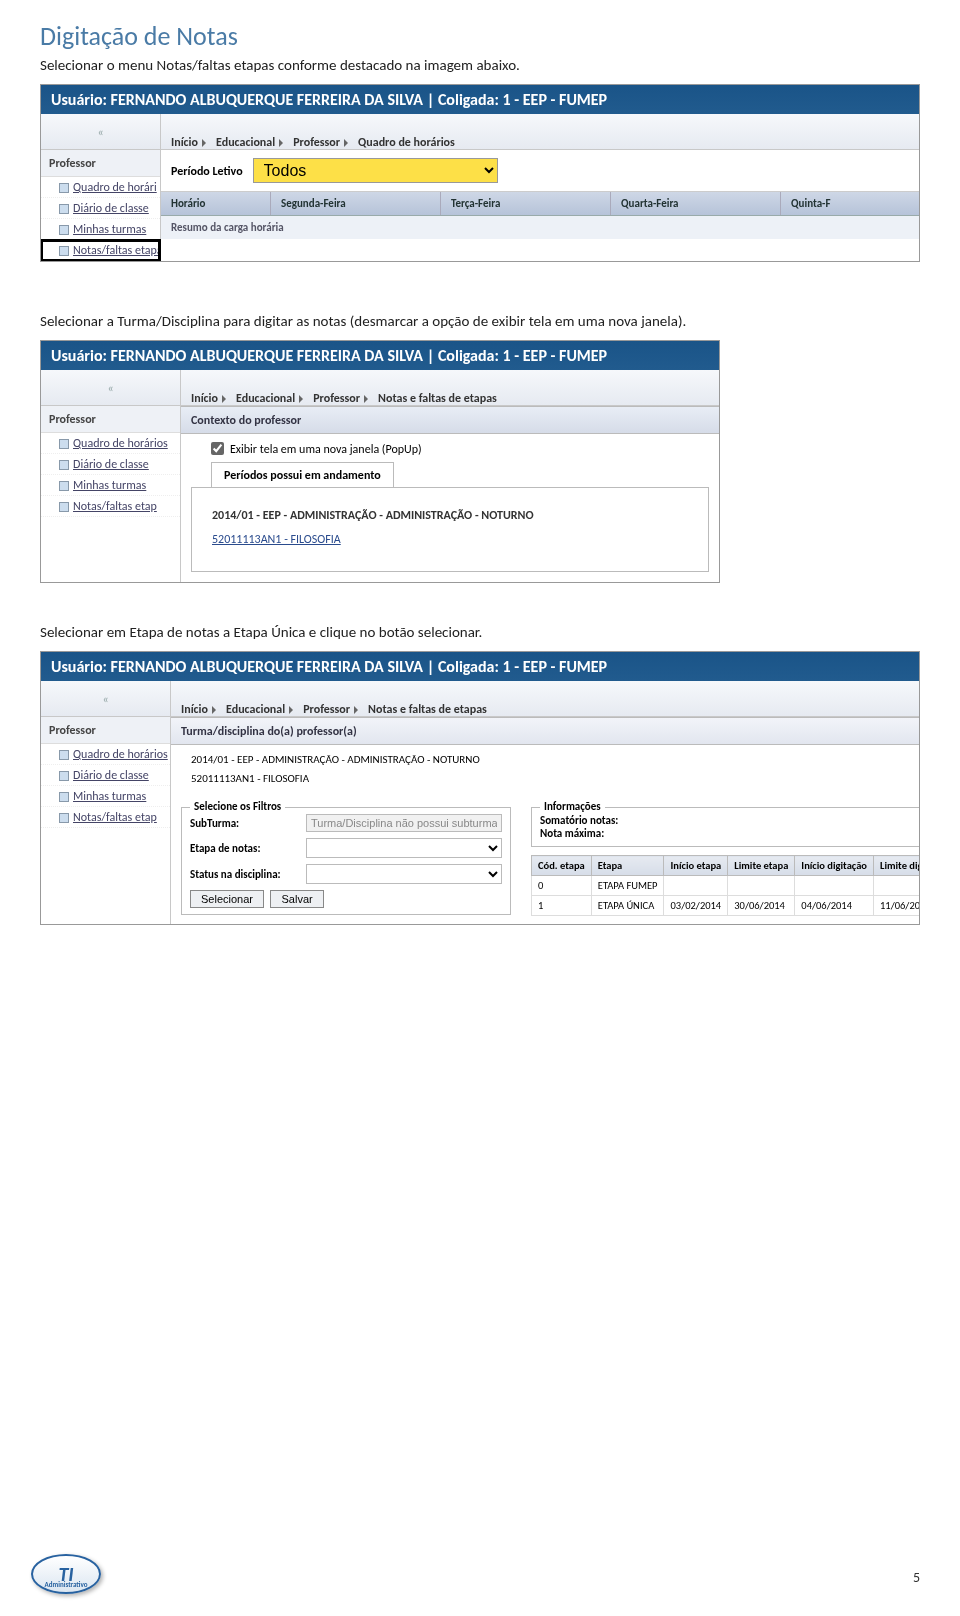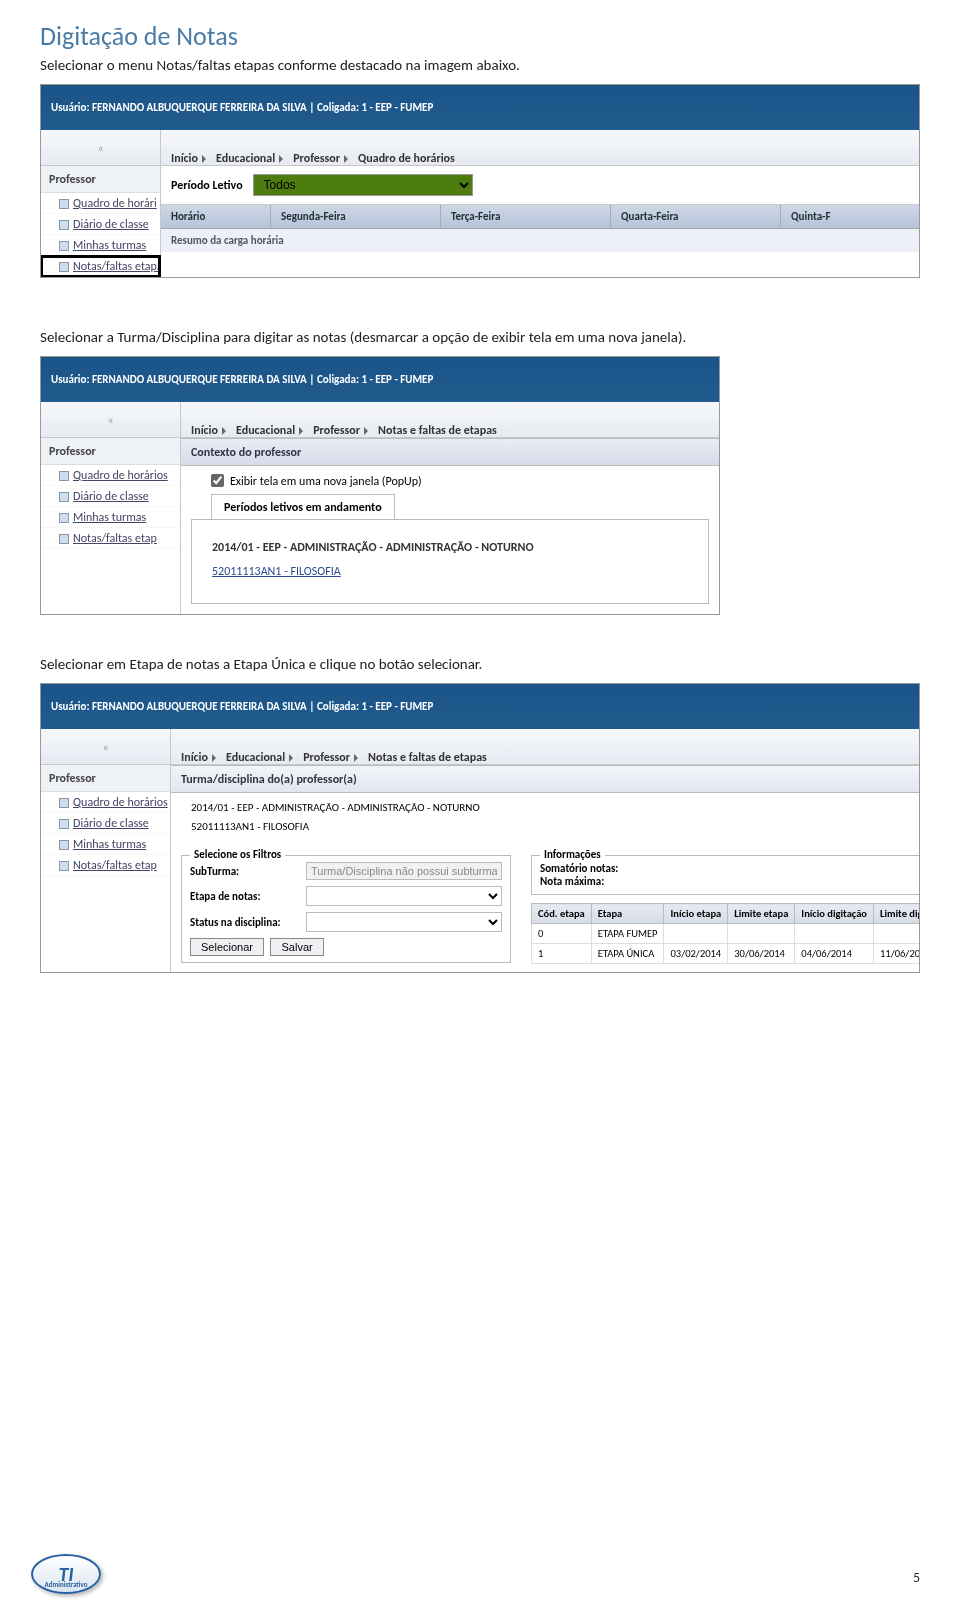--- a/index.html
+++ b/index.html
@@ -1,33 +1,33 @@
 <!DOCTYPE html>
 <html><head>
 <meta charset="utf-8">
 <style>
   * { box-sizing: border-box; margin: 0; padding: 0; }
   body { font-family: Calibri, Arial, sans-serif; background: #fff; width: 960px; padding: 20px 40px; position: relative; min-height: 1616px; }
   h1 { color: #4a7ba6; font-size: 26px; font-weight: 400; margin-bottom: 4px; }
   .instr { color: #222; font-size: 15px; margin-bottom: 10px; }
   .shot { border: 1px solid #999; background: #fff; overflow: hidden; margin-bottom: 40px; }
-  .userbar { background: linear-gradient(#1a5488,#215b8e); color: #fff; font-size: 11px; padding: 16px 10px; font-weight: bold; }
+  .userbar { background: linear-gradient(#1a5488,#215b8e); color: #fff; font-size: 16px; padding: 5px 10px; font-weight: bold; }
   .toolbararea { display: flex; }
   .toolbararea .leftc { width: 120px; border-right: 1px solid #c8c8c8; }
   .toolbararea .rightc { flex: 1; }
   .arrows { height: 36px; background: linear-gradient(#f6f8fb,#e6eaf1); border-bottom: 1px solid #c8c8c8; }
   .arrows.left { display:flex; align-items:center; justify-content:center; color:#9aa; font-size:12px; }
   .bcrumb { height: 36px; background: linear-gradient(#f6f8fb,#e6eaf1); border-bottom: 1px solid #c8c8c8; display:flex; align-items:flex-end; font-size:12px; color:#333; padding-left:10px; gap:10px; font-weight:bold; }
   .bcrumb span.sep::after { content:""; display:inline-block; margin-left:4px; border-left:4px solid #666; border-top:4px solid transparent; border-bottom:4px solid transparent; vertical-align:middle; }
   .sidelabel { background:#eef1f6; font-size:12px; font-weight:bold; color:#444; padding:6px 8px; border-bottom:1px solid #ddd; }
   ul.sidenav { list-style:none; font-size:12px; }
   ul.sidenav li { padding:3px 6px 3px 18px; color:#446; border-bottom:1px dotted #eee; white-space:nowrap; overflow:hidden; text-decoration:underline; }
   .icon-sm { display:inline-block; width:10px; height:10px; margin-right:4px; border:1px solid #89a; background:#cde; vertical-align:middle; }
   .periodo-row { padding:8px 10px; font-size:12px; font-weight:bold; display:flex; align-items:center; gap:10px; background:#fff; border-bottom:1px solid #ccc; }
-  .periodo-row select { font-size:12px; border:1px solid #999; padding:2px 6px; width:220px; background:#4d7c0f; }
+  .periodo-row select { font-size:16px; border:1px solid #999; padding:2px 6px; width:245px; background:#fde047; }
   .sheader { background: linear-gradient(#ced7e6,#b6c3d9); font-size:11px; font-weight:bold; color:#233; display:flex; border-bottom:1px solid #9aa; }
   .sheader > div { padding:5px 10px; border-right:1px solid #aab; }
   .resumo-row { background:#edf1f7; font-size:11px; font-weight:bold; color:#556; padding:5px 10px; }
   .highlight-box { outline:3px solid #000; outline-offset:-2px; }
 
   
   .panel-head { background: linear-gradient(#e8edf5,#d6dce8); font-size:12px; font-weight:bold; color:#334; padding:6px 10px; border-top:1px solid #bbb; border-bottom:1px solid #bbb; }
   .panel-body { background:#fff; padding:10px 14px; font-size:12px; }
   .chkrow { display:flex; align-items:flex-start; gap:6px; margin:8px 0 6px 30px; font-size:12px; }
   .chkrow input { accent-color:#666; }
@@ -120,21 +120,21 @@
         <span class="sep">Início</span>
         <span class="sep">Educacional</span>
         <span class="sep">Professor</span>
         <span>Notas e faltas de etapas</span>
       </div>
       <div class="panel-head">Contexto do professor</div>
       <div class="chkrow">
         <input type="checkbox" checked="" style="">
         <span>Exibir tela em uma nova janela (PopUp)</span>
       </div>
-      <div class="tab">Períodos letivos em andamento</div>
+      <div class="tab">Períodos possui em andamento</div>
       <div class="tab-body">
         <div class="tr1">2014/01 - EEP - ADMINISTRAÇÃO - ADMINISTRAÇÃO - NOTURNO</div>
         <div class="tr2">52011113AN1 - FILOSOFIA</div>
       </div>
     </div>
   </div>
 </div>
 
 <p class="instr" style="margin-top:40px">Selecionar em Etapa de notas a Etapa Única e clique no botão selecionar.</p>
 

